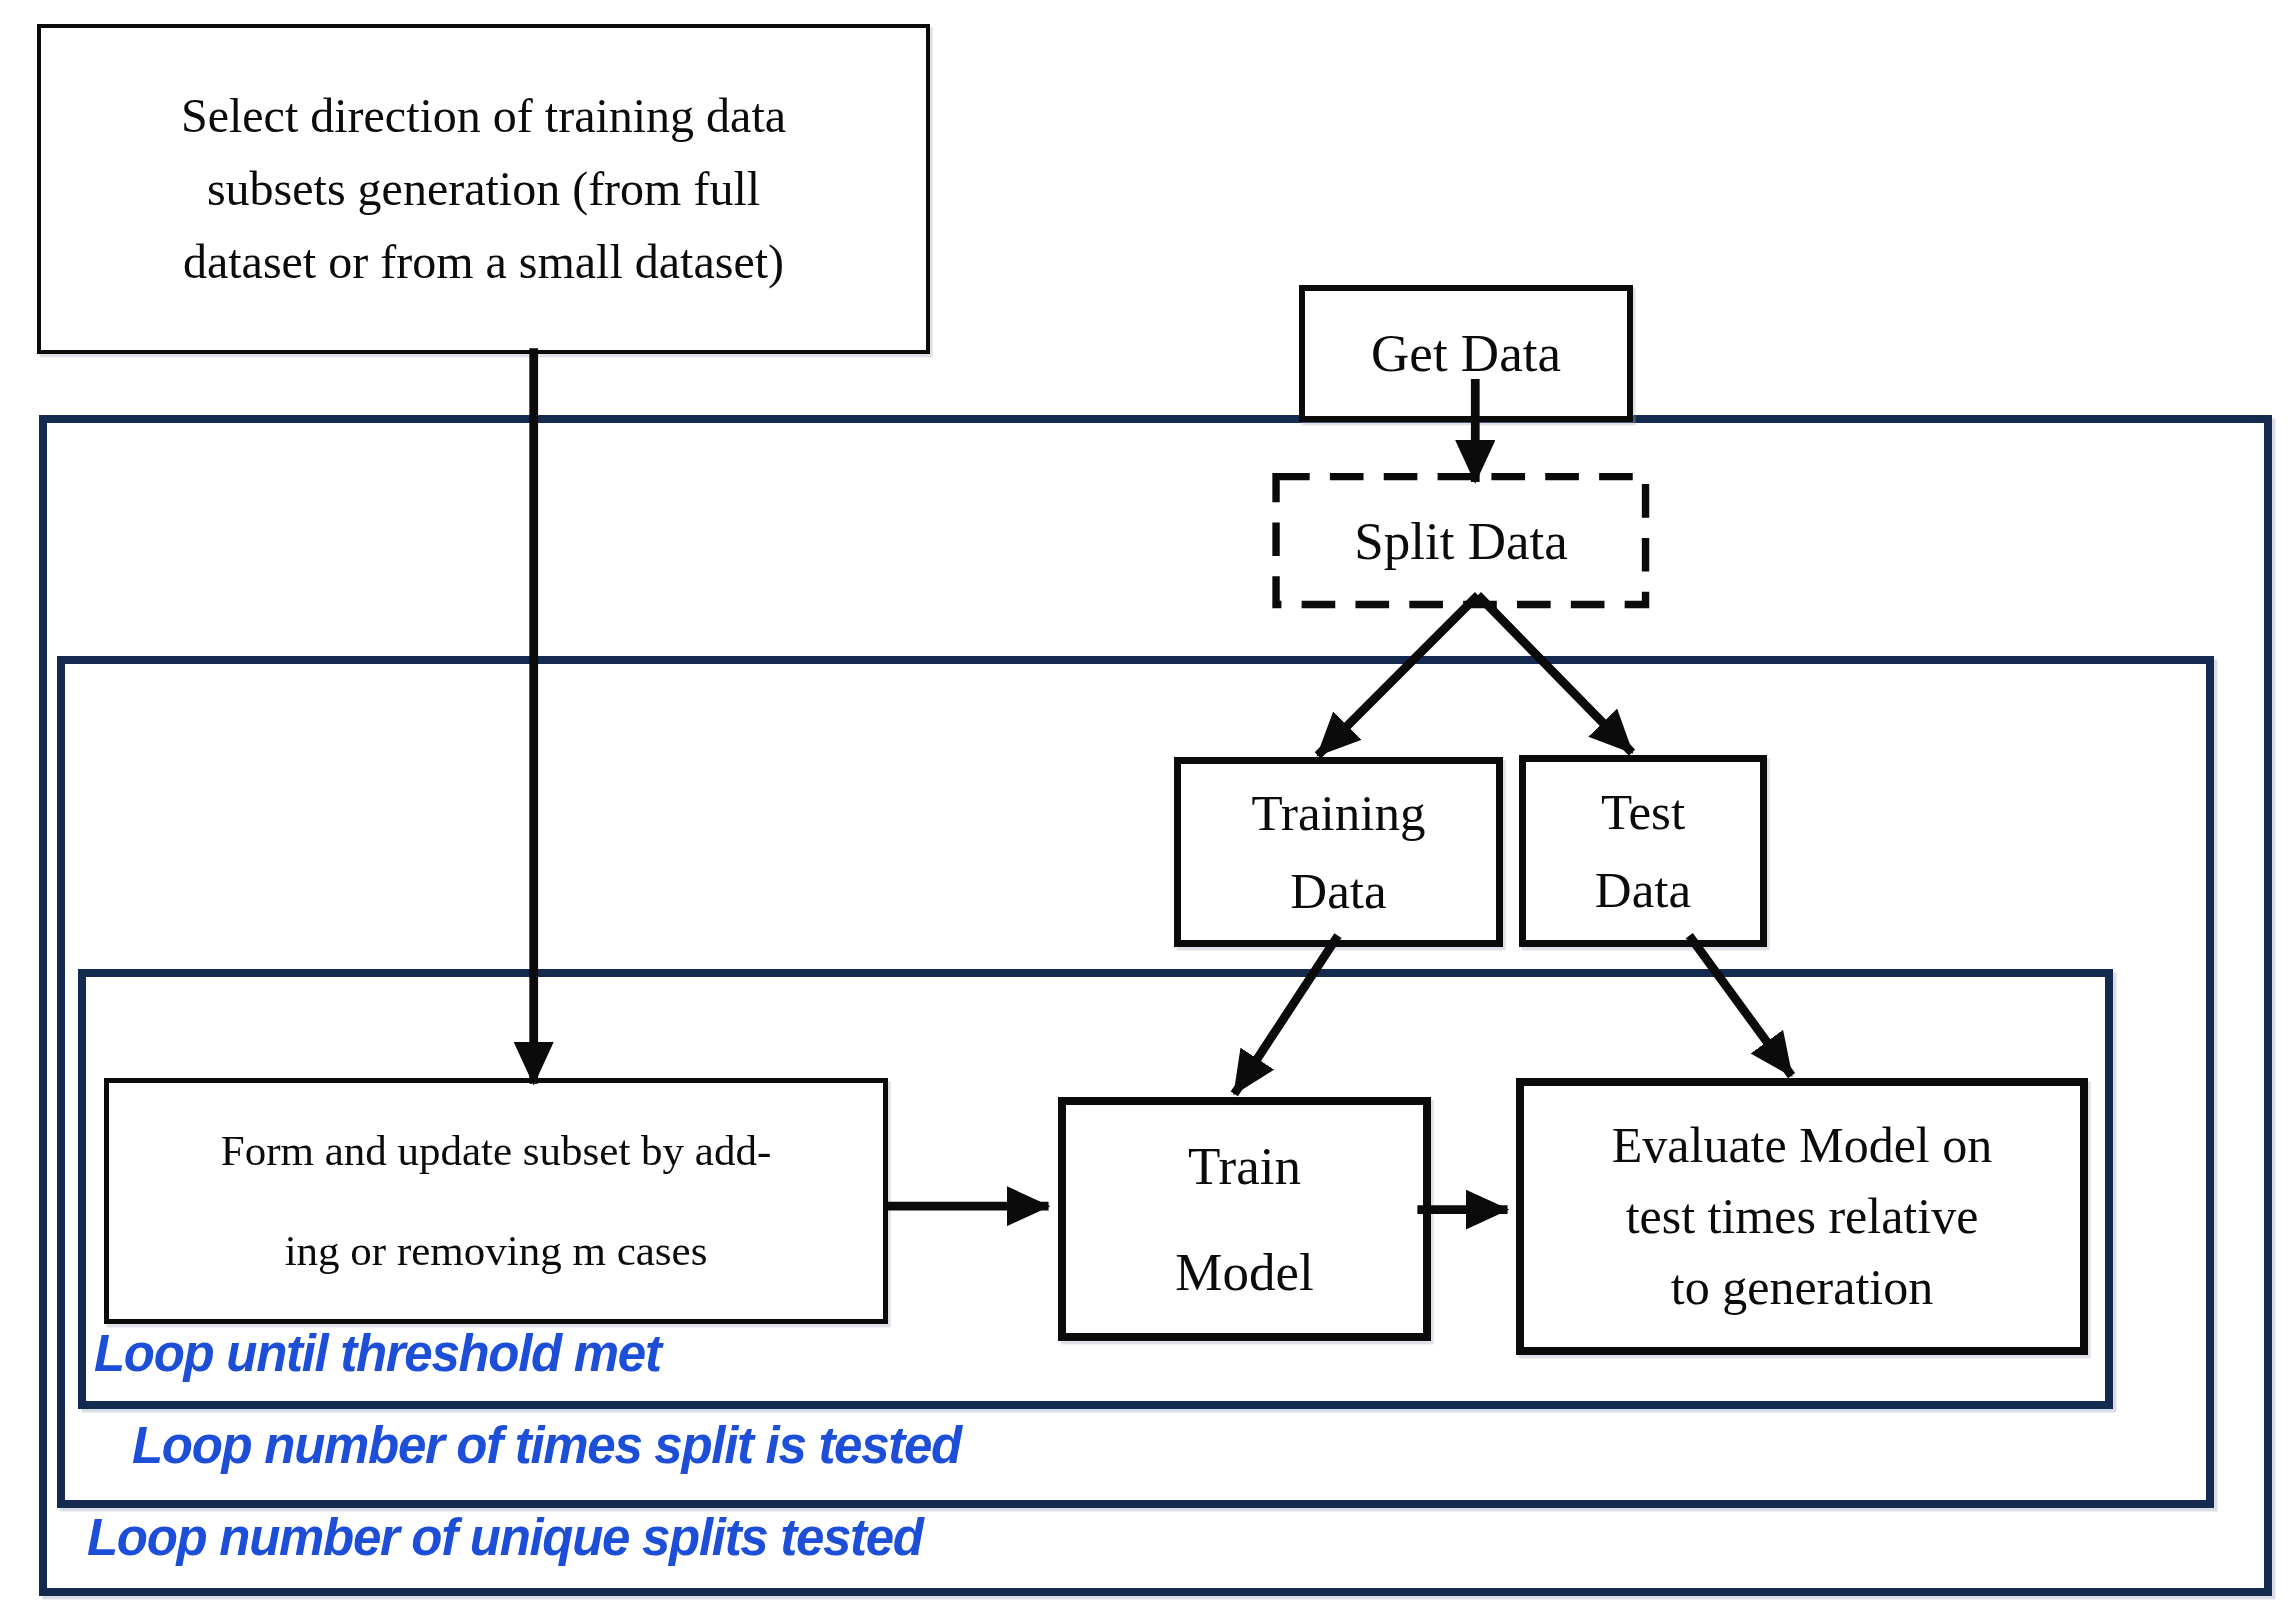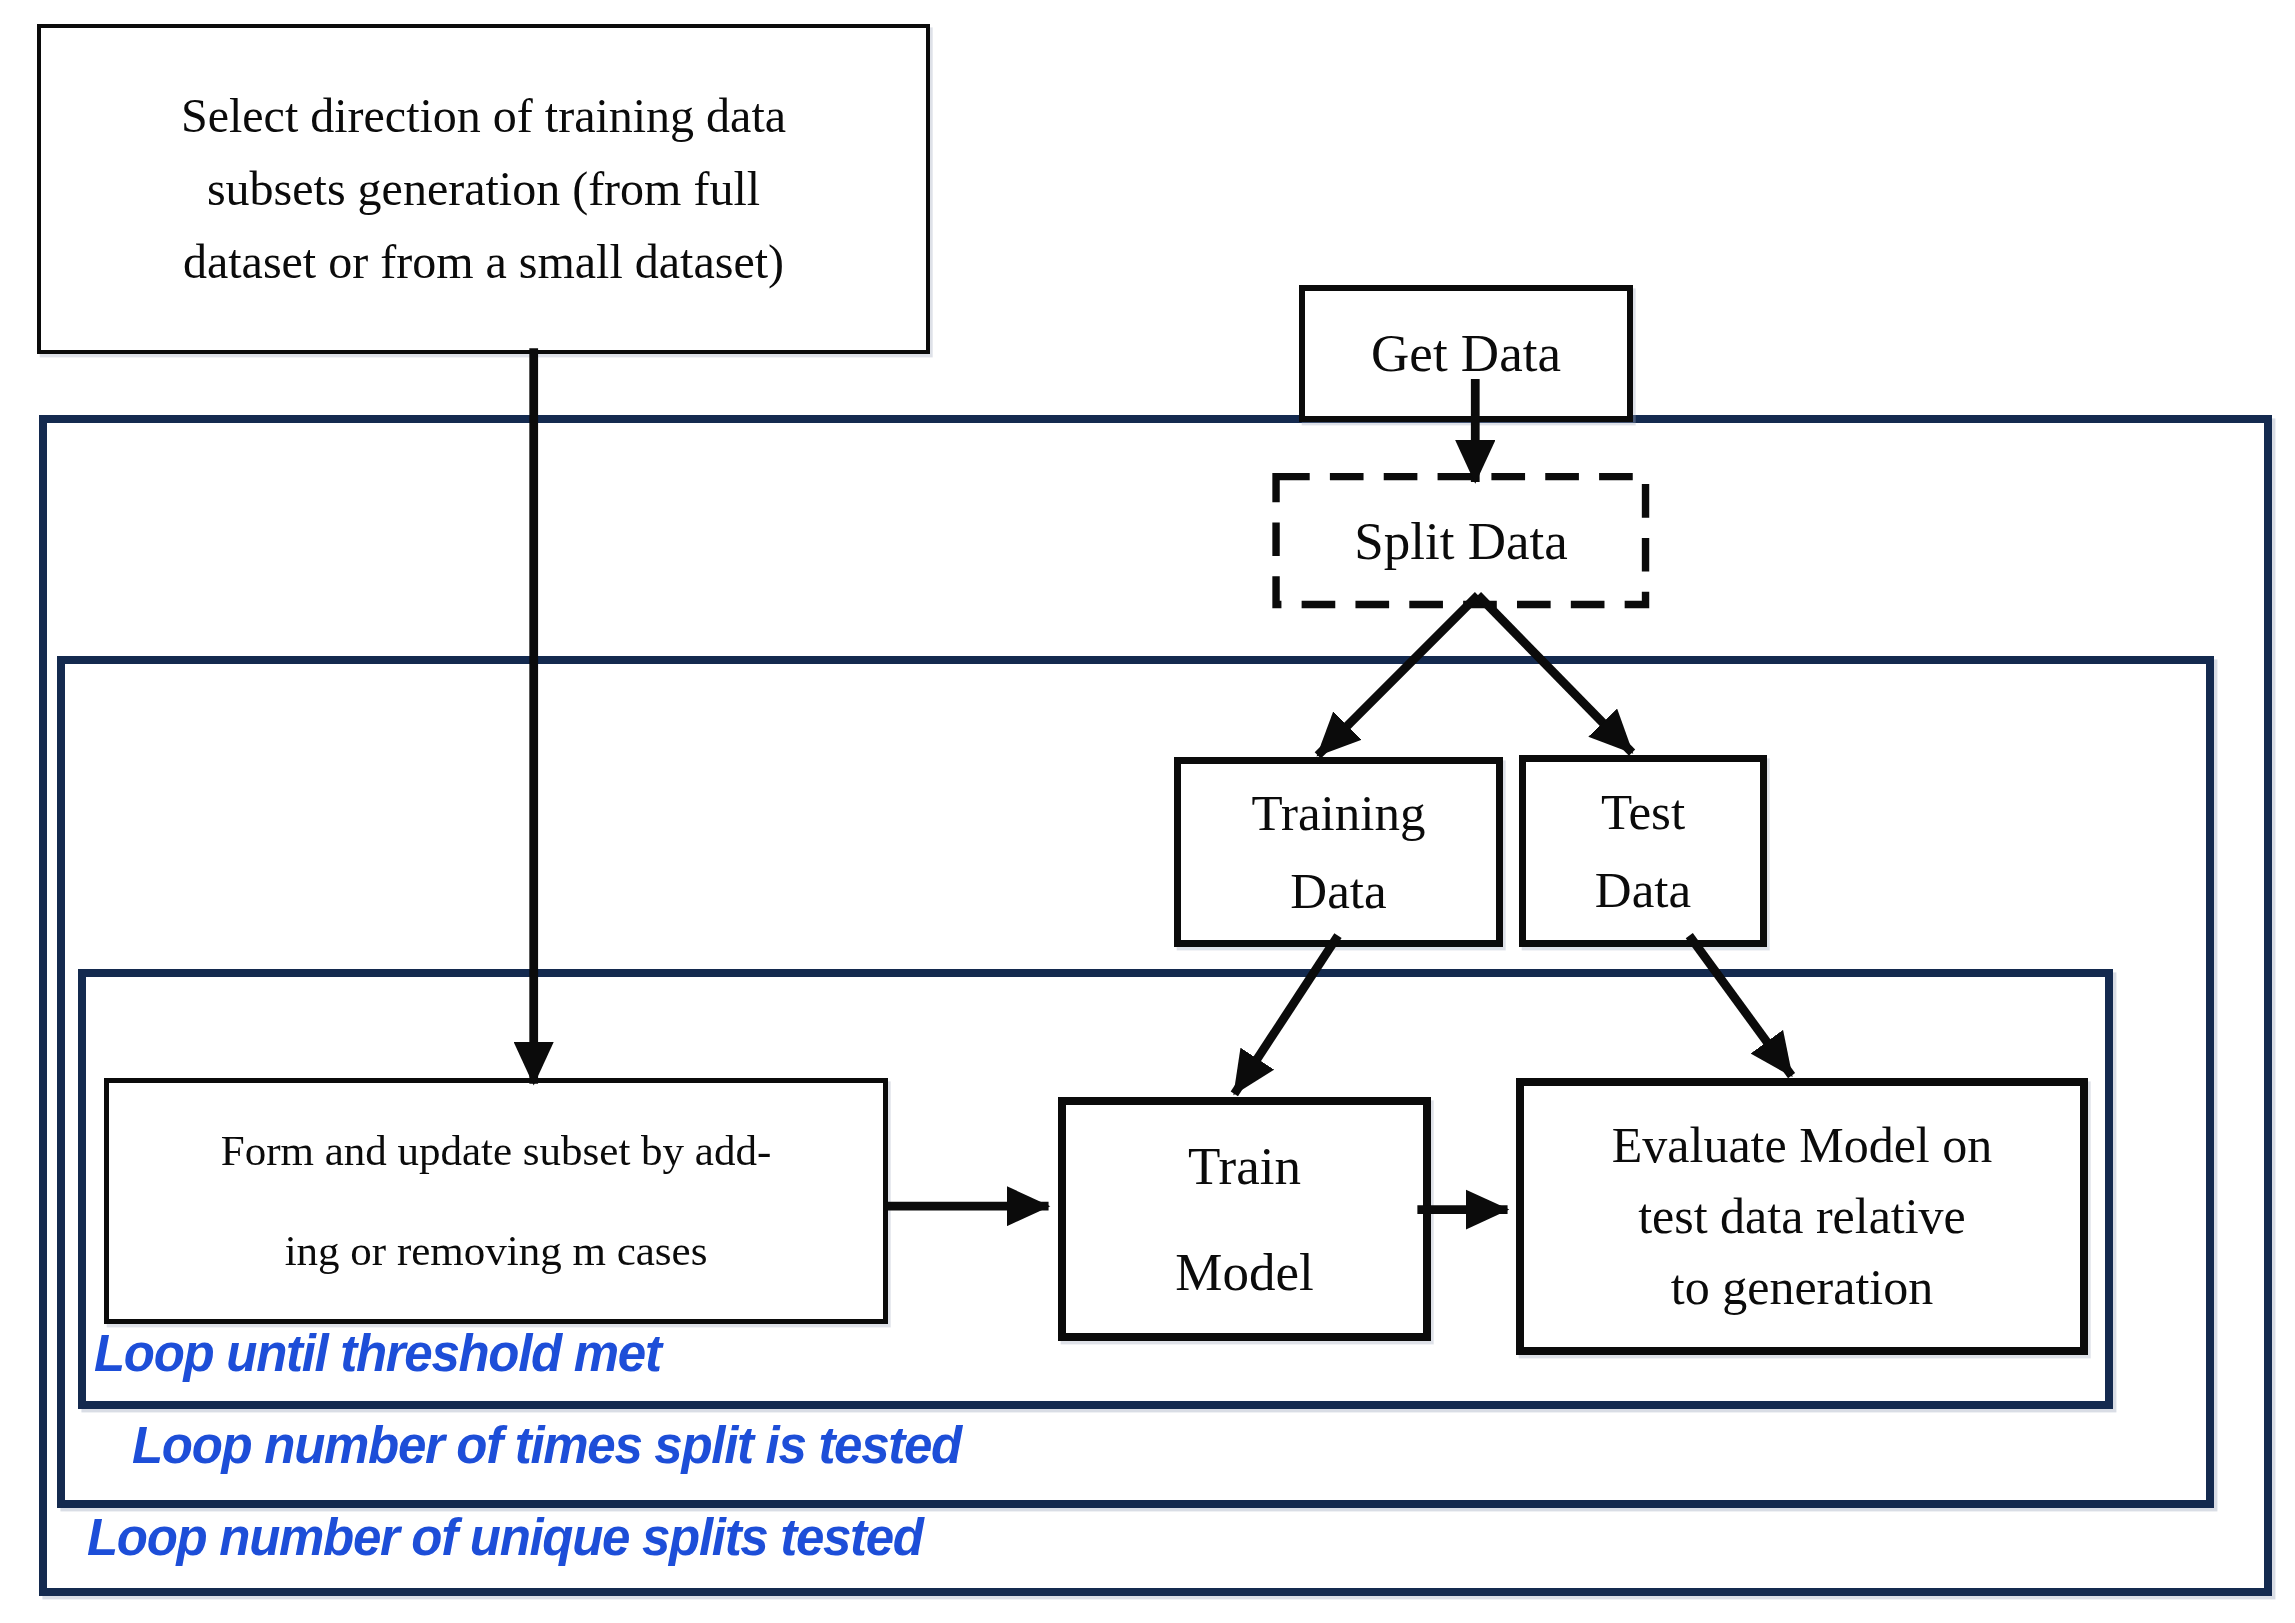--- a/index.html
+++ b/index.html
@@ -118,21 +118,21 @@
     <span class="line">ing or removing m cases</span>
   </div>
 
   <div class="node n-trainmodel">
     <span class="line">Train</span>
     <span class="line">Model</span>
   </div>
 
   <div class="node n-evaluate">
     <span class="line">Evaluate Model on</span>
-    <span class="line">test data relative</span>
+    <span class="line">test times relative</span>
     <span class="line">to generation</span>
   </div>
 
   <div class="loop-label lbl-until">Loop until threshold met</div>
   <div class="loop-label lbl-times">Loop number of times split is tested</div>
   <div class="loop-label lbl-unique">Loop number of unique splits tested</div>
 
   <svg class="overlay" width="2295" height="1623" viewBox="0 0 3410 2411" xmlns="http://www.w3.org/2000/svg">
     <defs>
       <marker id="ah" markerUnits="strokeWidth" markerWidth="5.2" markerHeight="4.6" refX="4.8" refY="2.3" orient="auto">

